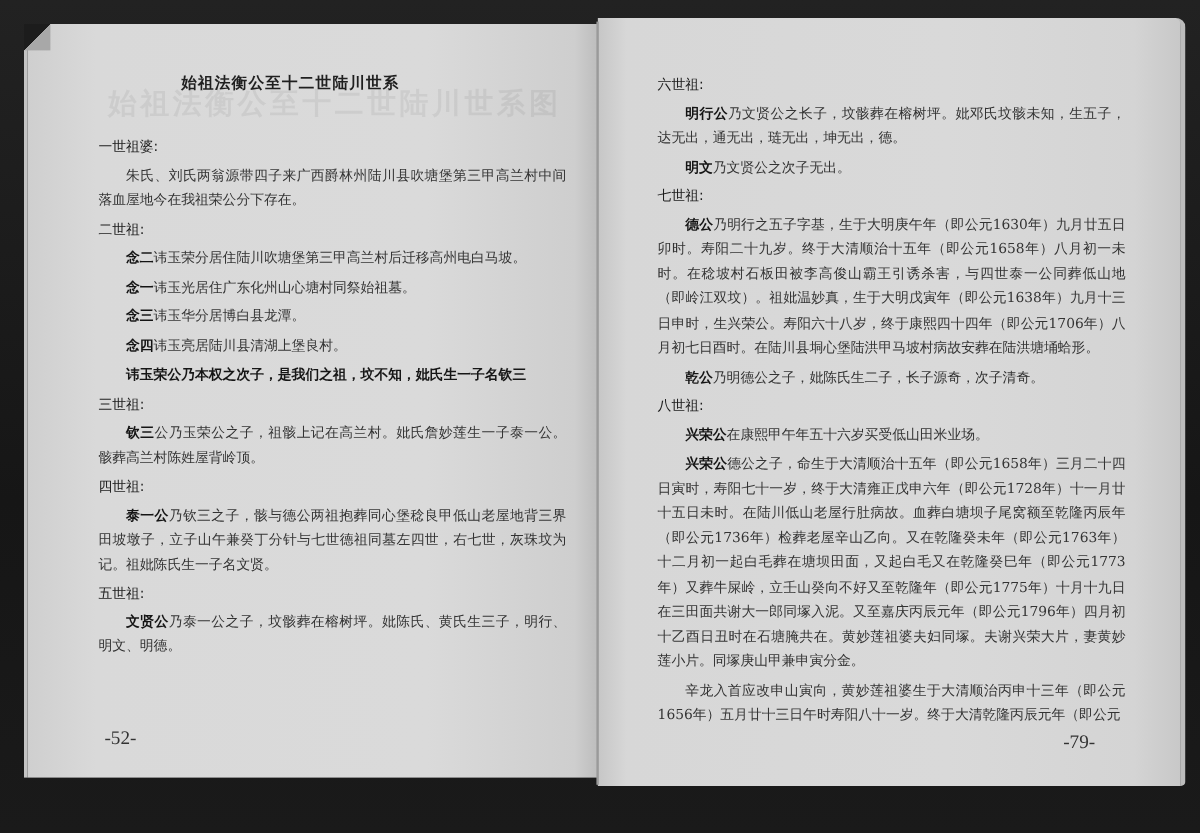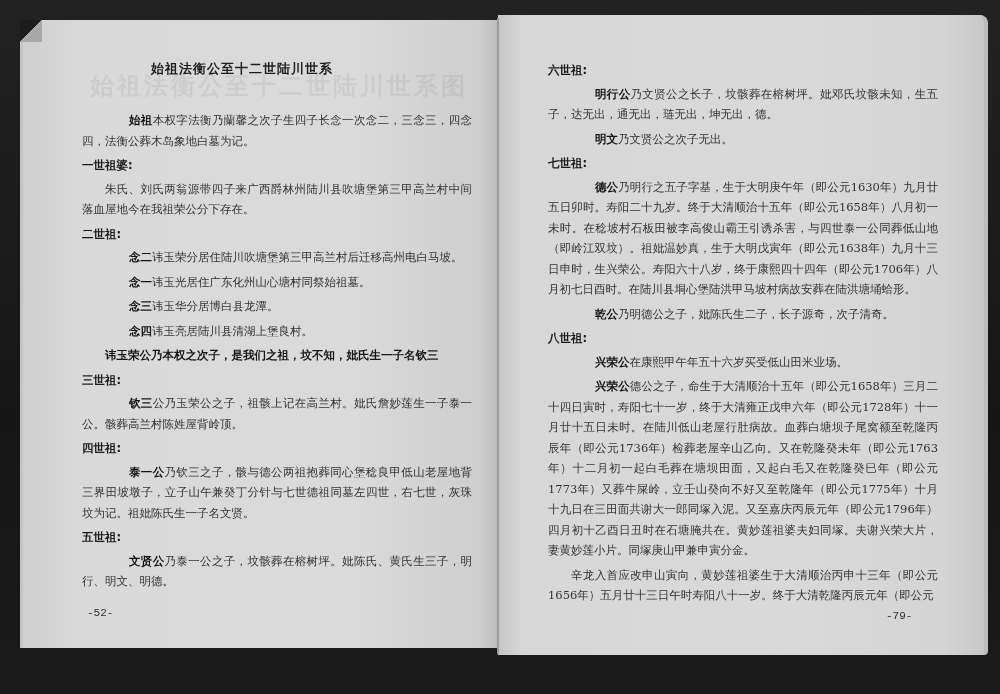--- a/index.html
+++ b/index.html
@@ -51,58 +51,57 @@
   }
   .content {
     position: absolute;
     font-size: 11.5px;
     line-height: 20.5px;
   }
   .content-left { left: 82px; top: 110px; width: 390px; }
   .content-right { left: 548px; top: 58px; width: 390px; }
   .gen-head {
     font-family: "DejaVu Sans", sans-serif;
-    font-weight: bold; font-size: 11.5px; color: #1a1a1a;
+    font-weight: normal; font-size: 11.5px; color: #1a1a1a;
     margin: 2px 0 3px 0;
   }
   .para {
     text-indent: 2em; margin: 0 0 4px 0; color: #333;
     text-align: justify;
   }
   .para b {
     font-family: "DejaVu Sans", sans-serif;
-    font-weight: bold; color: #141414; margin-left: 24px;
+    font-weight: bold; color: #141414;
   }
   .para.bold-line {
     font-family: "DejaVu Sans", sans-serif;
     font-weight: bold; color: #161616;
   }
   .page-num {
-    position: absolute; font-family: Liberation Mono, monospace;
-    font-size: 11px; color: #333;
+    position: absolute; font-family: Liberation Serif, serif;
+    font-size: 16px; color: #333;
   }
   .pn-left { left: 87px; top: 607px; }
   .pn-right { left: 886px; top: 610px; }
 </style>
 </head>
 <body>
 
 <div class="backdrop"></div>
 
 <div class="page page-left"></div>
 <div class="corner-fold"></div>
 <div class="page page-right"></div>
 <div class="spine"></div>
 
 <div class="ghost-title">始祖法衡公至十二世陆川世系图</div>
 <div class="title">始祖法衡公至十二世陆川世系</div>
 
 <div class="content content-left">
 
-  <p class="para"><b>始祖</b><span>本权字法衡乃蘭馨之次子生四子长念一次念二，三念三，四念四，法衡公葬木岛象地白墓为记。</span></p>
 
   <div class="gen-head">一世祖婆:</div>
   <p class="para"><span>朱氏、刘氏两翁源带四子来广西爵林州陆川县吹塘堡第三甲高兰村中间落血屋地今在我祖荣公分下存在。</span></p>
 
   <div class="gen-head">二世祖:</div>
   <p class="para"><b>念二</b><span>讳玉荣分居住陆川吹塘堡第三甲高兰村后迁移高州电白马坡。</span></p>
   <p class="para"><b>念一</b><span>讳玉光居住广东化州山心塘村同祭始祖墓。</span></p>
   <p class="para"><b>念三</b><span>讳玉华分居博白县龙潭。</span></p>
   <p class="para"><b>念四</b><span>讳玉亮居陆川县清湖上堡良村。</span></p>
   <p class="para bold-line">讳玉荣公乃本权之次子，是我们之祖，坟不知，妣氏生一子名钦三</p>

